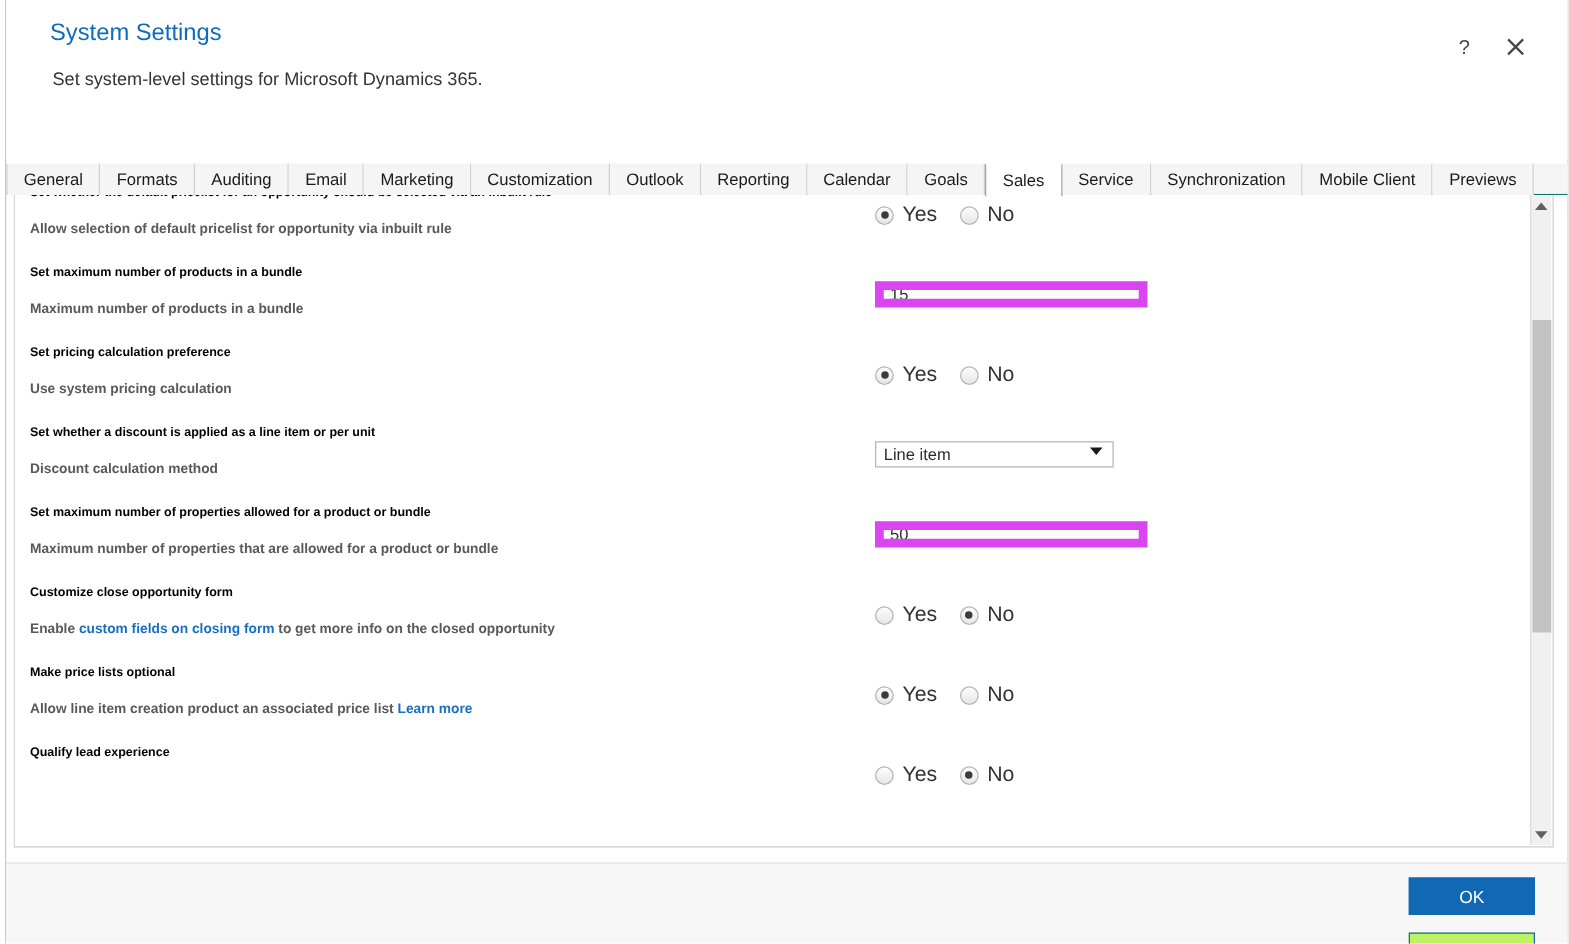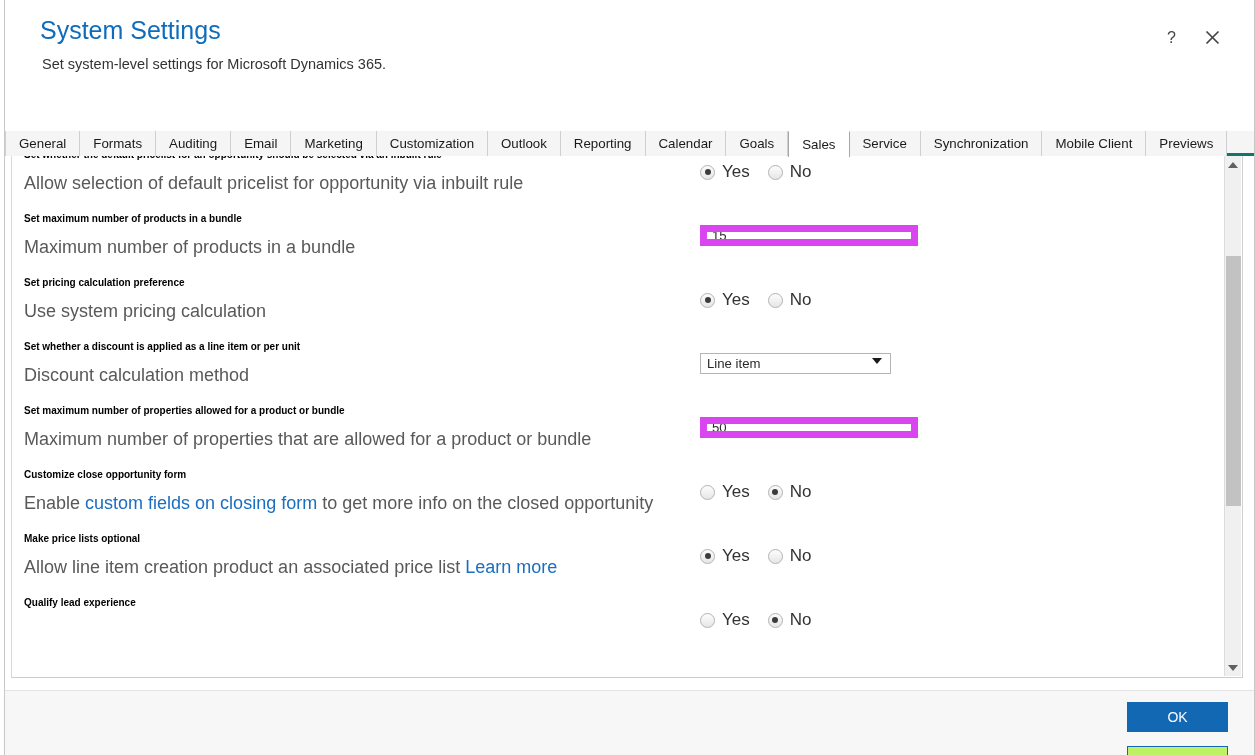--- a/index.html
+++ b/index.html
@@ -34,21 +34,21 @@
     left: 0; top: 0;
     width: 100%;
     height: 128px;
     background: #ffffff;
     box-sizing: border-box;
   }
   .dlg-title {
     position: absolute;
     left: 35px;
     top: 16px;
-    font-size: 25px;
+    font-size: 19px;
     color: #0f6cbd;
     letter-spacing: 0px;
     white-space: nowrap;
   }
   .dlg-subtitle {
     position: absolute;
     left: 37px;
     top: 56px;
     font-size: 14.5px;
     color: #333333;
@@ -79,21 +79,21 @@
   .tabstrip {
     position: absolute;
     left: 0;
     top: 131px;
     width: 100%;
     height: 25px;
     background: #f5f5f5;
     box-sizing: border-box;
     display: flex;
     align-items: stretch;
-    border-bottom: 3px solid #0f766e;
+    border-bottom: 1px solid #0f766e;
   }
   .tabstrip .tab {
     position: relative;
     display: flex;
     align-items: center;
     justify-content: center;
     padding: 0 13px;
     font-size: 13.3px;
     color: #1a1a1a;
     background: #f5f5f5;
@@ -143,24 +143,25 @@
   }
   .setting-head {
     font-size: 10px;
     font-weight: bold;
     color: #000000;
     line-height: 18px;
     margin: 0 0 10px 0;
     white-space: nowrap;
   }
   .setting-desc {
-    font-size: 18px;
+    font-size: 11px;
     color: #595959;
     line-height: 18px;
     white-space: nowrap;
+    font-weight: bold;
   }
   .setting-desc a, .inline-link {
     color: #1a6ec0;
     text-decoration: none;
     cursor: pointer;
   }
   .control-col {
     position: absolute;
     left: 688px;
     top: 0;

